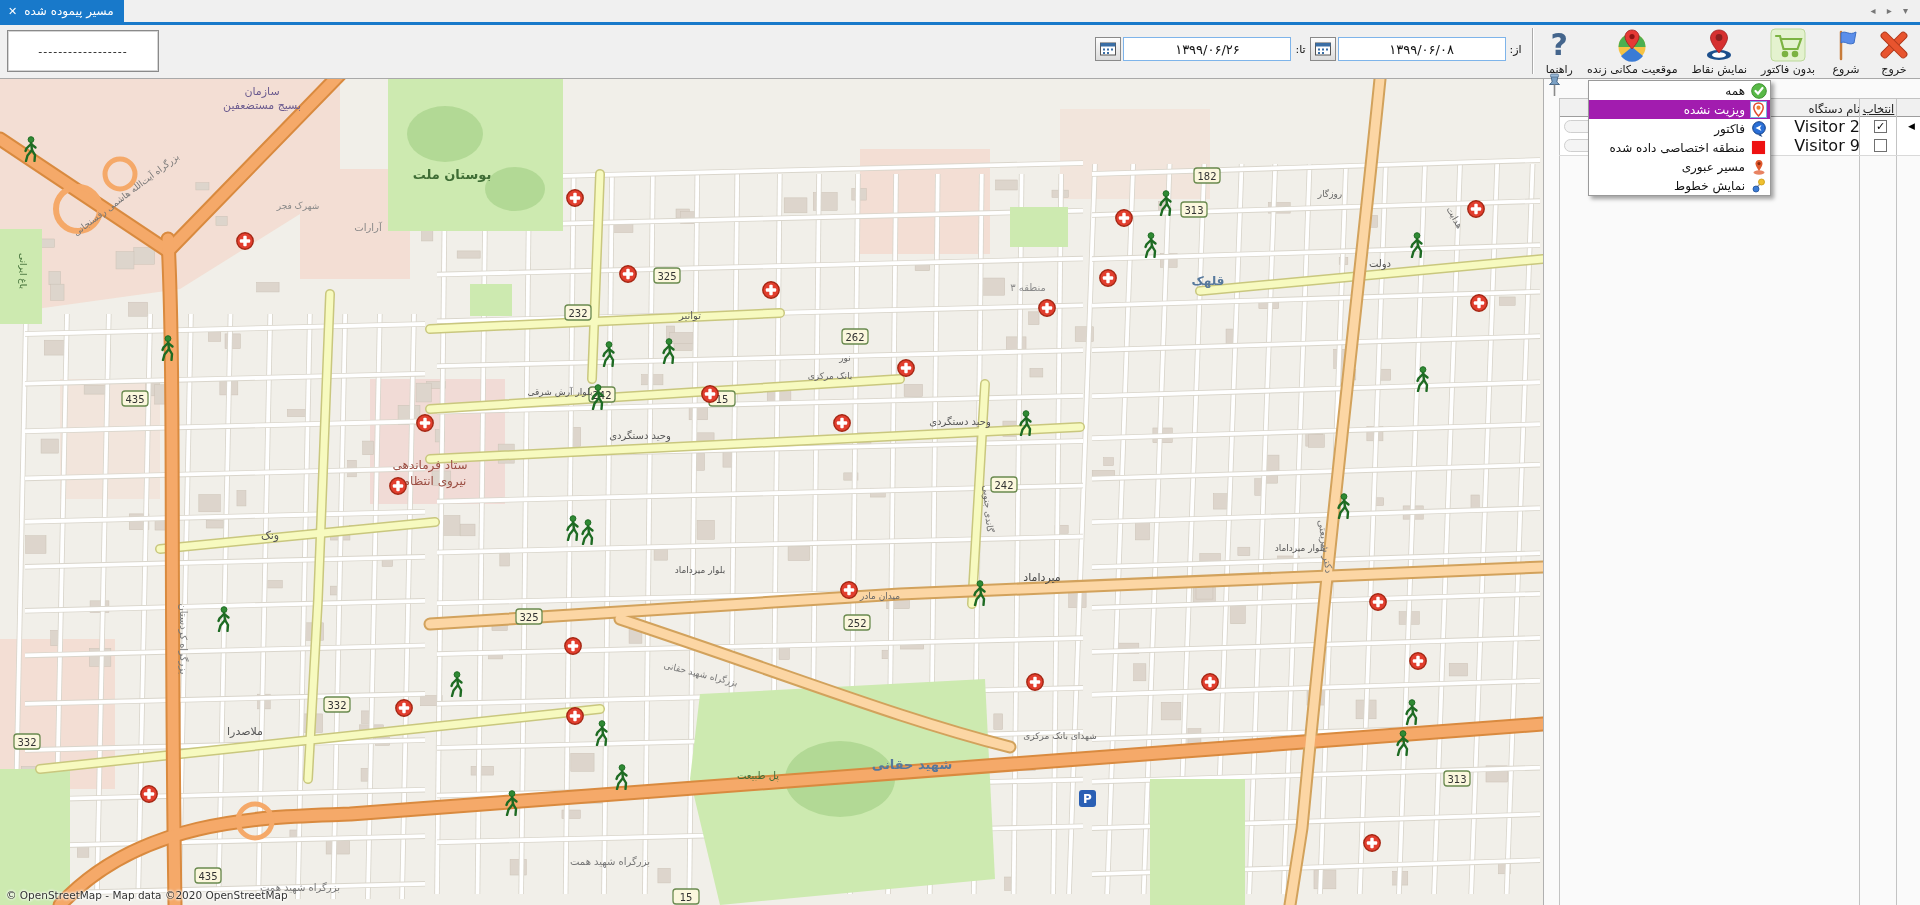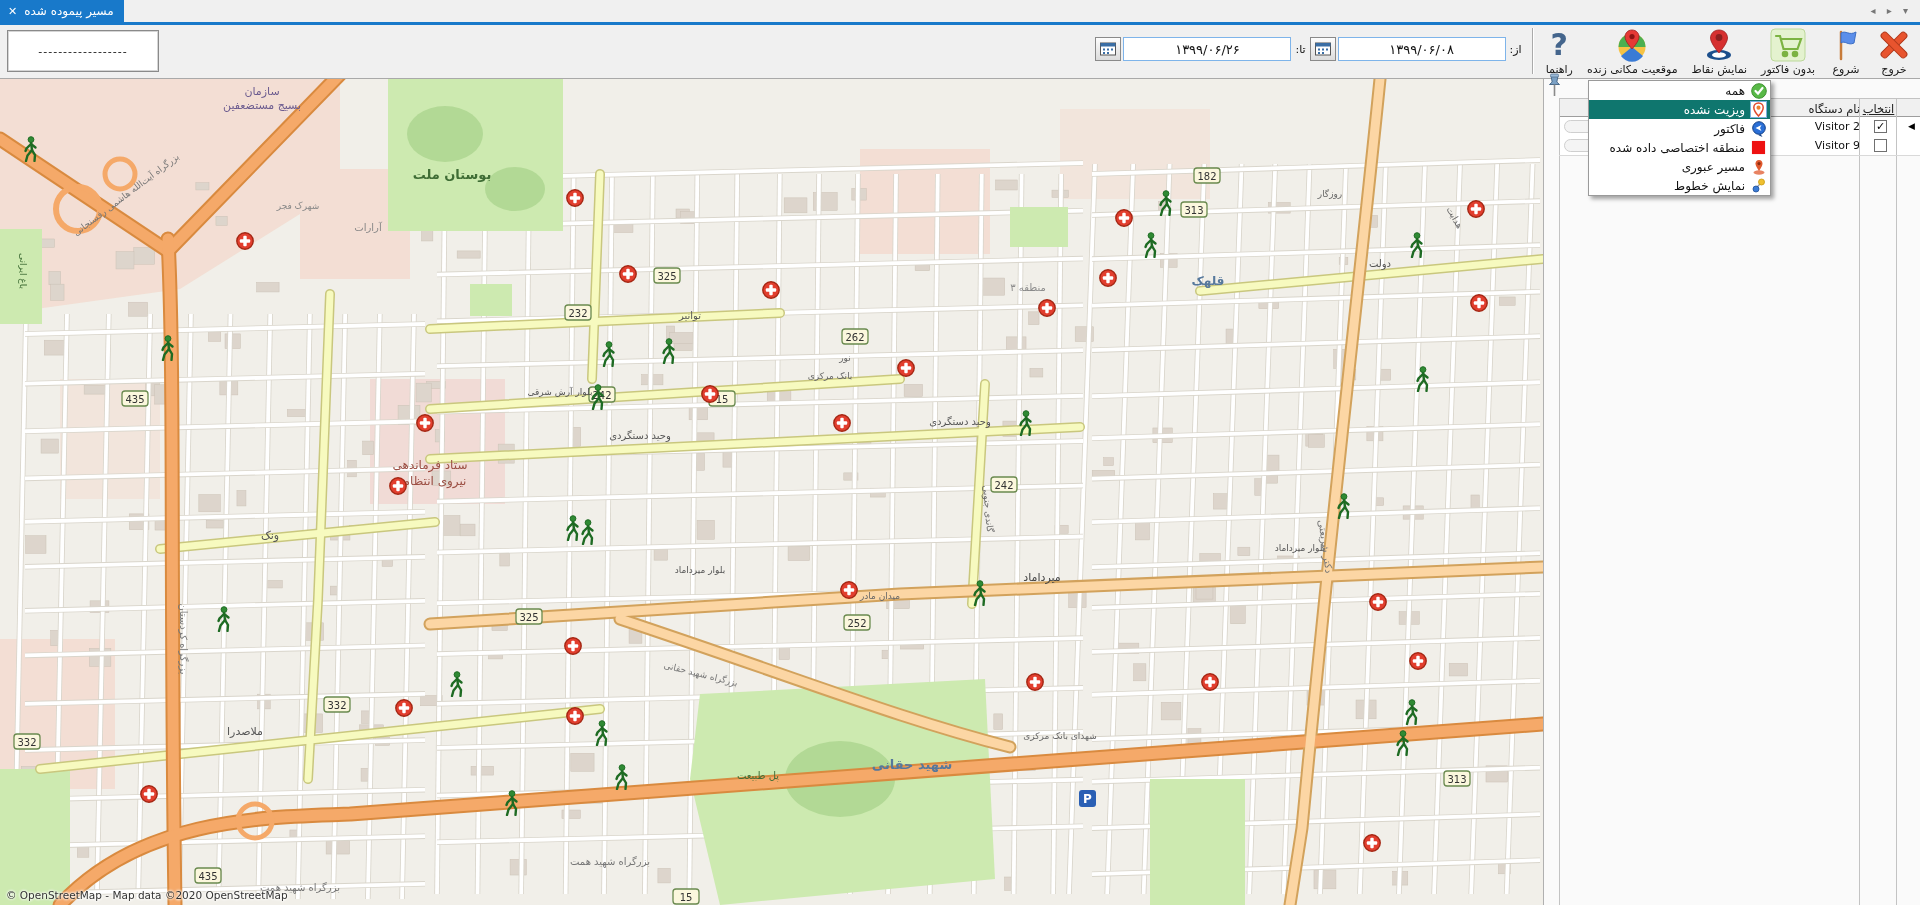--- a/index.html
+++ b/index.html
@@ -46,36 +46,36 @@
   .panel { position:absolute; top:79px; left:1543px; width:377px; height:826px; background:#fafafa;
            border-left:1px solid #b0b0b0; }
   .pushpin { position:absolute; top:-6px; left:2px; cursor:pointer; }
   .grid-vline { position:absolute; top:19px; bottom:0; width:1px; background:#c3c3c3; }
   .grid-hline { position:absolute; height:1px; background:#d9d9d9; }
   .tbl-header { position:absolute; top:19px; left:15px; right:0; height:19px; background:#f0f0f0;
                 border-top:1px solid #c3c3c3; border-bottom:1px solid #9d9d9d; font-size:11.5px; color:#222; }
   .hdr-cell { position:absolute; top:0; height:19px; display:flex; align-items:center; justify-content:center; }
   .t-row { position:absolute; left:15px; right:0; height:19px; font-size:11.5px; color:#111; background:#fff; }
   .cell-name { position:absolute; right:60px; top:0; height:19px; display:flex; align-items:center;
-               justify-content:flex-end; direction:ltr; font-size:11px; }
+               justify-content:flex-end; direction:ltr; font-size:16px; }
   .cbox { position:absolute; right:33px; top:3px; width:13px; height:13px; background:#fff;
           border:1px solid #707070; font-size:11px; line-height:12px; text-align:center; color:#000; cursor:pointer; }
   .rowind { position:absolute; right:5px; top:4px; font-size:9px; color:#000; }
   .row-pill { position:absolute; left:5px; top:3px; width:95px; height:13px; border:1px solid #cfcfcf;
               border-radius:7px; background:#f4f4f4; }
   .row-pill .dot { position:absolute; right:47px; top:0px; width:11px; height:11px; border-radius:50%;
                    background:#f6d7d2; border:1px solid #eab4ab; }
 
   
   .menu { position:absolute; top:80px; left:1588px; width:183px; background:#fff; border:1px solid #9a9a9a;
           box-shadow:3px 3px 4px rgba(0,0,0,.35); z-index:50; direction:rtl;text-align:center; }
   .menu-item { height:19px; display:flex; align-items:center; gap:5px; padding:0 3px 0 8px;
                font-size:12px; color:#111; cursor:pointer; white-space:nowrap; }
   .menu-item .mi { width:17px; height:17px; flex:0 0 17px; display:flex; align-items:center; justify-content:center; }
-  .menu-item.sel { background:#0f766e; color:#fff; }
+  .menu-item.sel { background:#a21caf; color:#fff; }
   .menu-item.sel .mi { background:#fff; border:1px solid #7ab0e0; }
 </style>
 </head>
 <body>
 
 <div class="window">
 
   <div class="tabbar">
     <div class="tab">
       <span class="x">✕</span>

